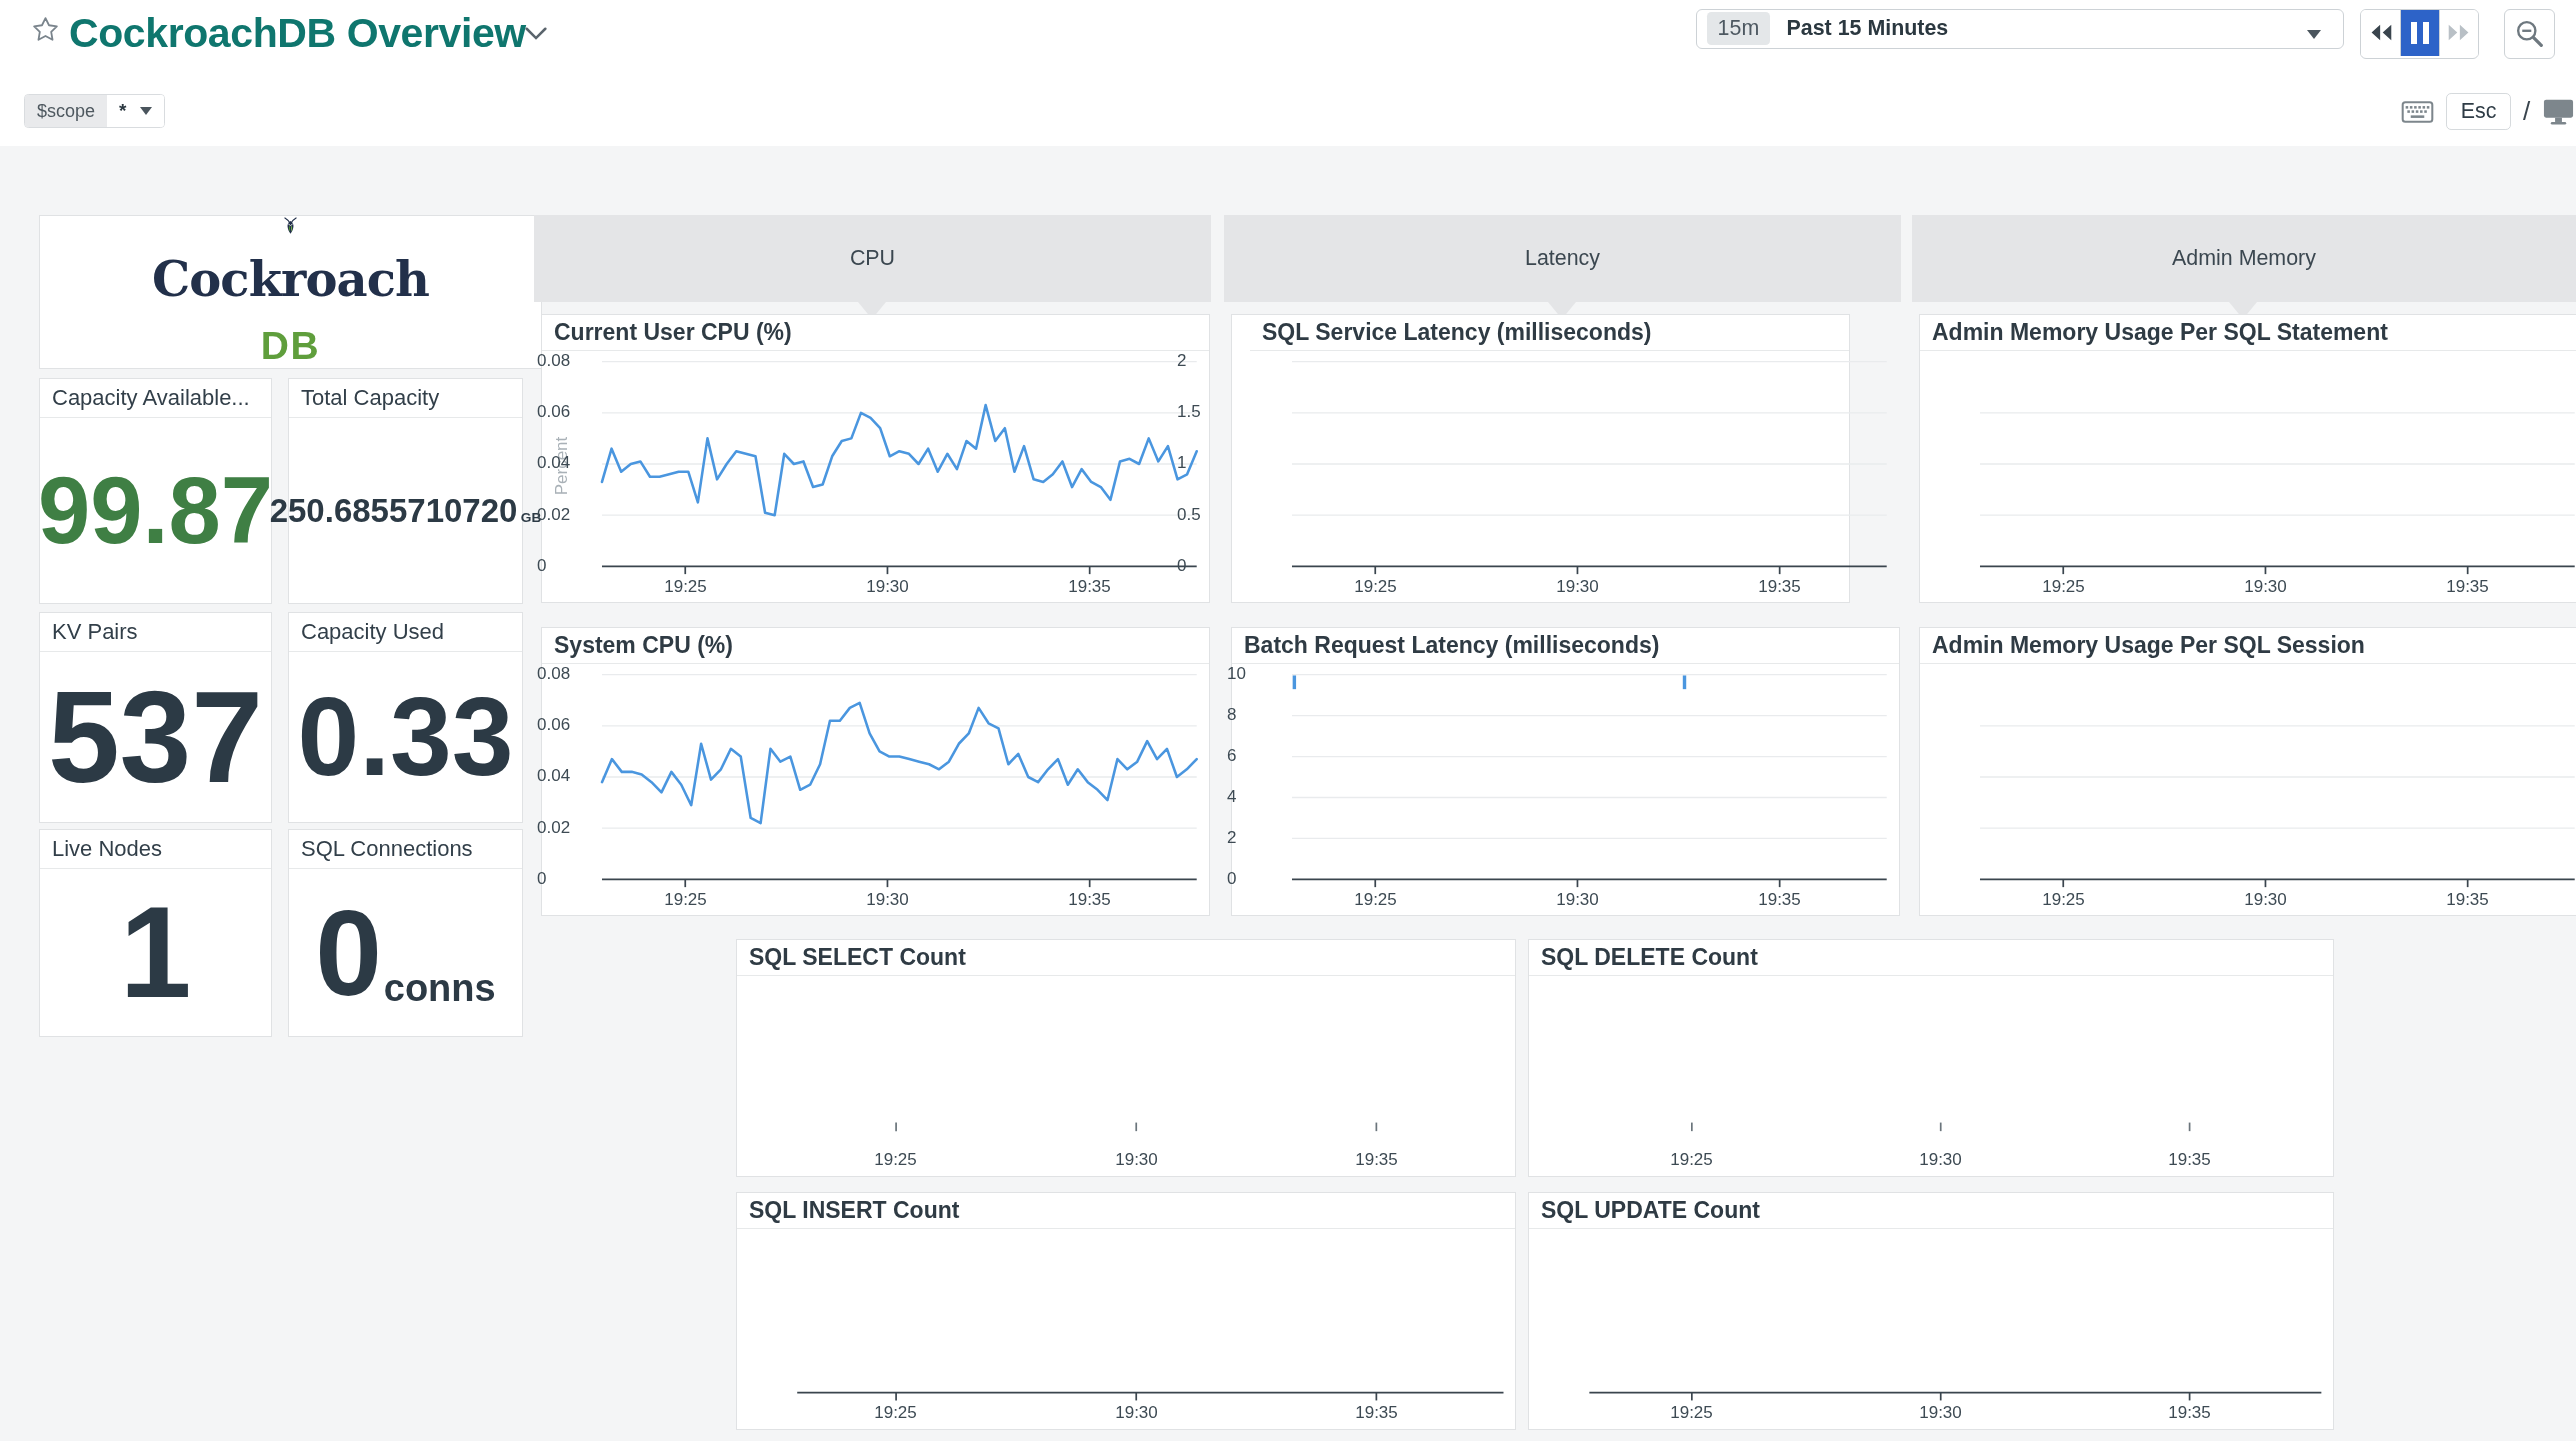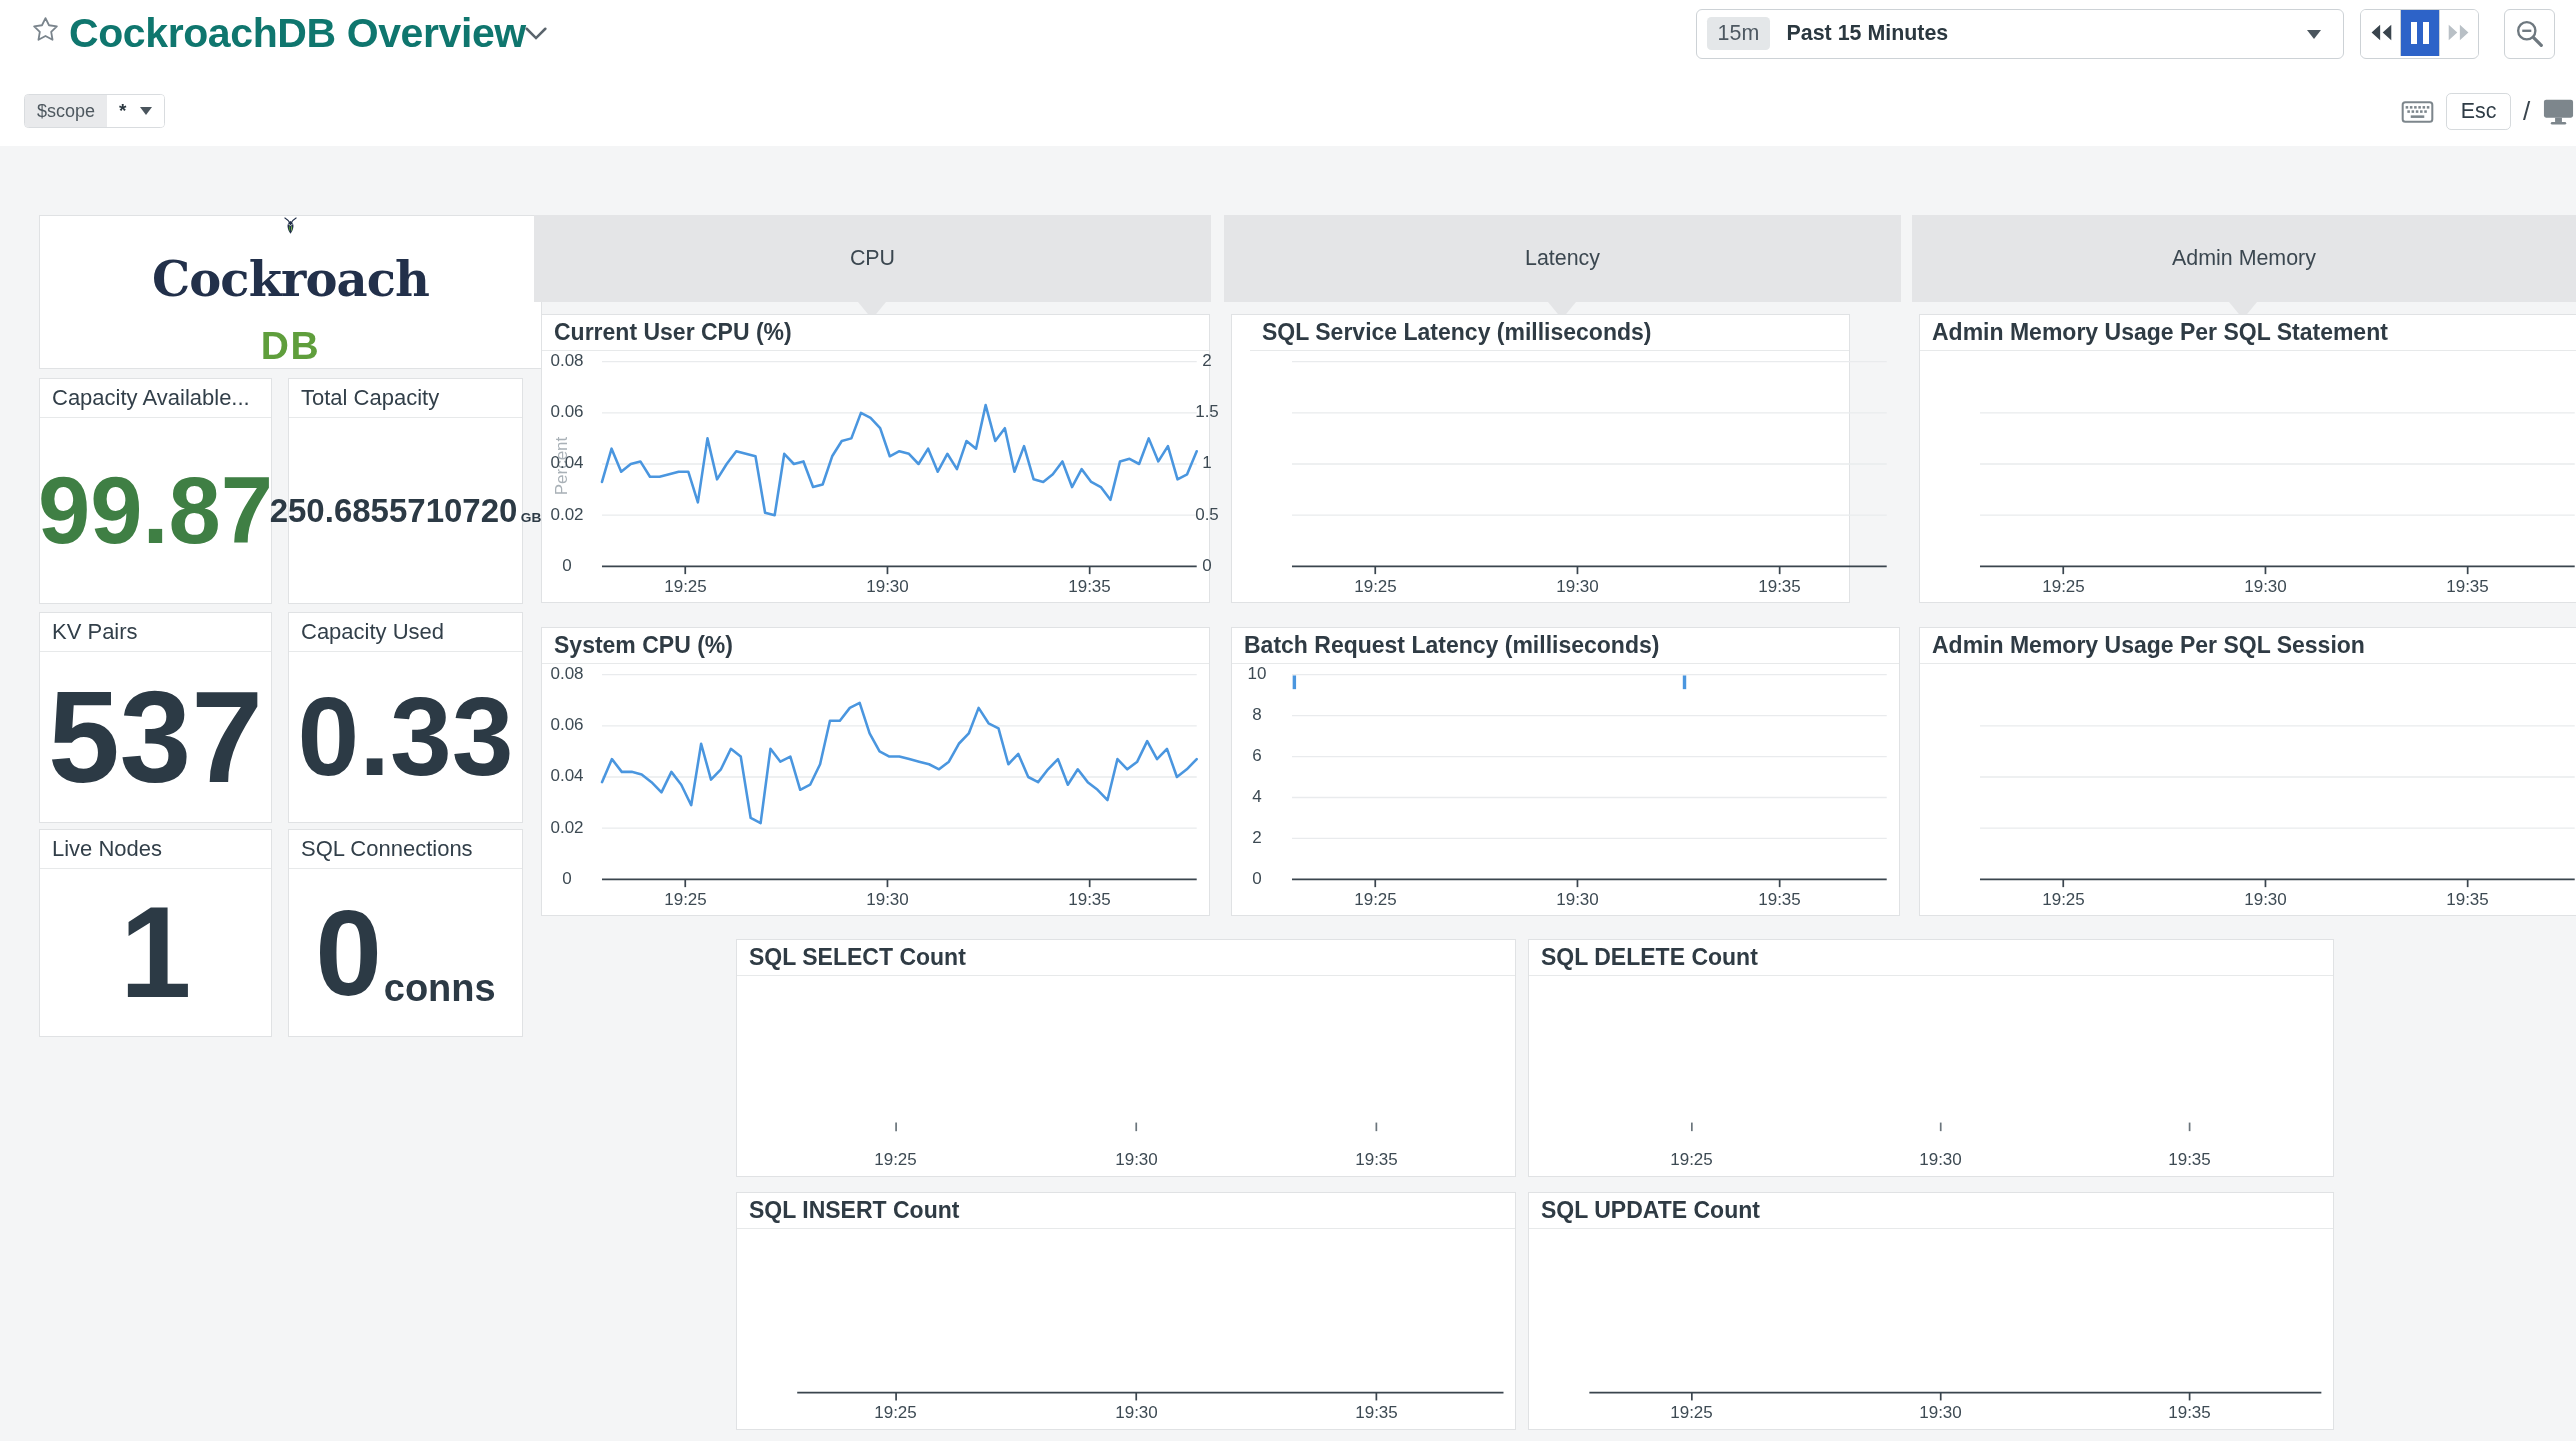--- a/index.html
+++ b/index.html
@@ -6,21 +6,21 @@
   html,body { width:2576px; height:1441px; overflow:hidden; background:#ffffff;
               font-family:"Liberation Sans", sans-serif; color:#2c3a45; }
   .page { position:relative; width:2576px; height:1441px; }
 
   
   .topbar { position:absolute; left:0; top:0; width:2576px; height:146px; background:#ffffff; }
   .star { position:absolute; left:31px; top:15.4px; width:29px; height:29px; cursor:pointer; }
   .dash-title { position:absolute; left:69px; top:10.3px; font-size:41px; font-weight:600; color:#0f766e; letter-spacing:-0.4px; }
   .title-chevron { position:absolute; left:525px; top:27.4px; width:22px; height:15.4px; cursor:pointer; }
 
-  .time-picker { position:absolute; left:1696px; top:8.6px; width:648px; height:50px; background:#fff;
+  .time-picker { position:absolute; left:1696px; top:8.6px; width:648px; height:40px; background:#fff;
                  border:1.7px solid #cdd2d6; border-radius:6px; display:flex; align-items:center; cursor:pointer; }
   .time-badge { margin-left:10.3px; background:#e4e7e9; border-radius:4.3px; padding:4.3px 10.3px; font-size:21.4px; color:#4d5861; }
   .time-range { margin-left:17px; font-size:21.4px; font-weight:600; color:#2b3840; }
   .tp-caret { position:absolute; right:22px; top:20.6px; width:0; height:0;
               border-left:7.7px solid transparent; border-right:7.7px solid transparent; border-top:9.4px solid #4a555d; }
 
   .playback { position:absolute; left:2360px; top:8.6px; height:50px; display:flex;
               border:1.7px solid #cdd2d6; border-radius:6px; overflow:hidden; background:#fff; }
   .pb-btn { width:39px; height:46px; display:flex; align-items:center; justify-content:center; background:#fff; border:none; cursor:pointer; }
   .pb-btn + .pb-btn { border-left:1.7px solid #cdd2d6; }
@@ -67,21 +67,21 @@
                   border-left:14.6px solid transparent; border-right:14.6px solid transparent; border-top:17px solid #e4e5e7; }
   .ops-bar { position:absolute; left:534px; top:939px; width:199px; height:483px; background:#e4e5e7; cursor:pointer; }
   .ops-label { position:absolute; left:0; right:0; top:27.4px; text-align:center; font-size:21.4px; color:#3b4750; }
   .ops-pointer { position:absolute; left:199px; top:220px; width:0; height:0;
                  border-top:22px solid transparent; border-bottom:22px solid transparent; border-left:17px solid #e4e5e7; }
 
   .chart-title { height:36px; border-bottom:1.7px solid #e7e9ea; display:flex; align-items:center;
                  padding-left:12px; font-size:23px; font-weight:600; color:#2f3b44; white-space:nowrap; overflow:hidden; }
   .chart-body { position:absolute; left:0; right:0; top:36px; bottom:0; }
   .ytick, .xtick { position:absolute; font-size:17px; color:#3d4a53; line-height:20.6px; }
-  .ytick { text-align:center; width:60px; }
+  .ytick { text-align:left; width:60px; }
   .xtick { width:77px; text-align:center; }
   .ylab { position:absolute; left:-27.4px; top:42%; width:94px; text-align:center; font-size:17px; color:#a9b1b7;
           transform:rotate(-90deg); }
 </style>
 </head>
 <body>
 
 <div class="page">
 
   <div class="topbar">

